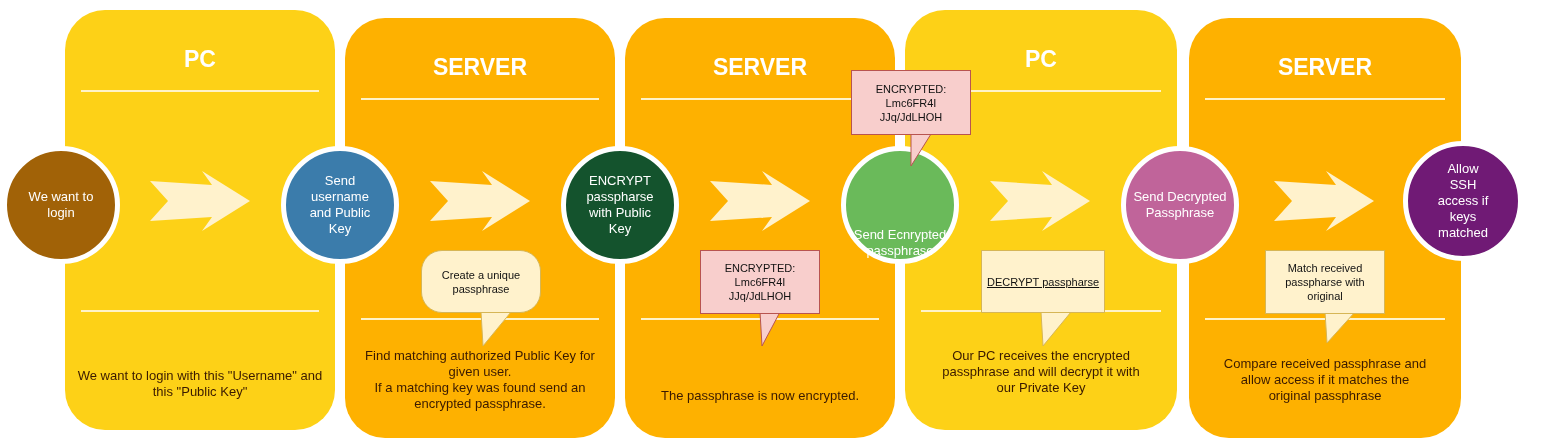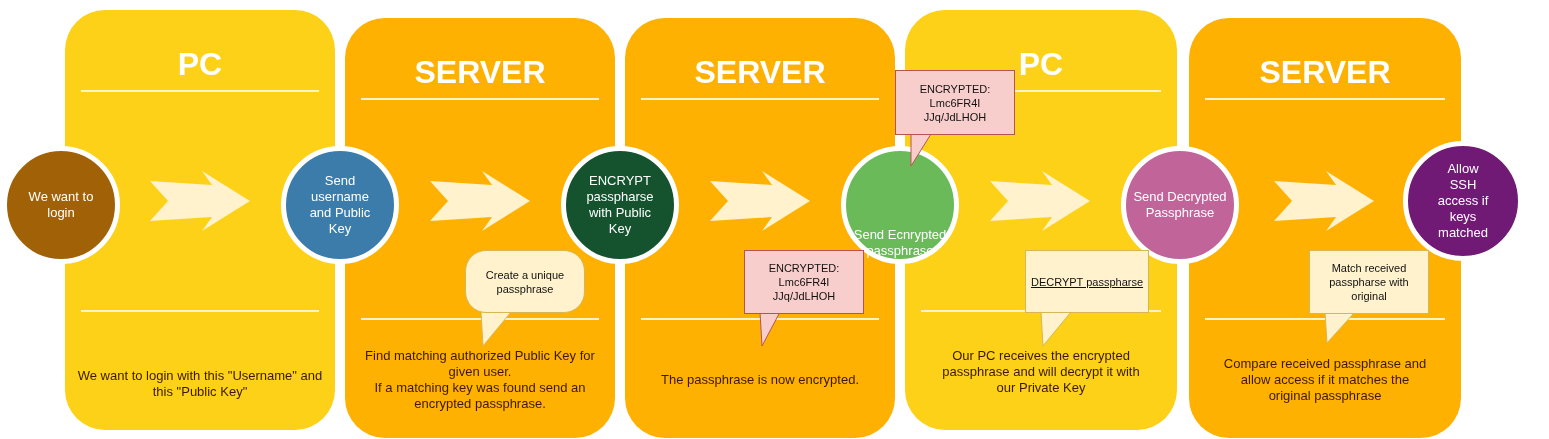--- a/index.html
+++ b/index.html
@@ -2,36 +2,36 @@
 <html><head>
 <meta charset="utf-8">
 <style>
   html, body { margin: 0; padding: 0; background: #ffffff; }
   body { width: 1549px; height: 439px; position: relative; overflow: hidden;
          font-family: "Liberation Sans", sans-serif; }
   .panel { position: absolute; top: 10px; height: 420px; border-radius: 40px; }
   .panel.pc { background: #fdd117; }
   .panel.server { background: #feb100; margin-top: 8px; }
   .panel-title { position: absolute; left: 0; right: 0; top: 36px; text-align: center;
-                 color: #ffffff; font-weight: bold; font-size: 32px; }
+                 color: #ffffff; font-weight: bold; font-size: 23px; }
   .divider { position: absolute; left: 16px; right: 16px; height: 2px; background: #fff3c8; }
   .divider.top { top: 80px; }
   .divider.bottom { top: 300px; }
   .panel-desc { position: absolute; left: 10px; right: 10px; top: 330px; text-align: center;
                 color: #3a1a00; font-size: 13px; line-height: 16px; }
   .circle { position: absolute; width: 108px; height: 108px; border-radius: 50%;
             border: 5px solid #ffffff; box-sizing: content-box;
             display: flex; align-items: center; justify-content: center; text-align: center;
             color: #ffffff; font-size: 13px; line-height: 16px; top: 146px; }
   .circle span { display: block; padding: 0 4px; }
   .arrow { position: absolute; top: 171px; width: 104px; height: 60px; }
   .callout { position: absolute; }
   .callout .box { position: absolute; left: 0; top: 0; box-sizing: border-box;
                   display: flex; align-items: center; justify-content: center;
-                  text-align: center; font-size: 11px; line-height: 14px; color: #111; padding: 4px; margin-left: 44px; }
+                  text-align: center; font-size: 11px; line-height: 14px; color: #111; padding: 4px; }
   .callout.cream .box { background: #fff2cc; border: 1px solid #d6b656; }
   .callout.pink .box { background: #f8cecc; border: 1px solid #b85450; }
   .callout svg { position: absolute; overflow: visible; }
 </style>
 </head>
 <body>
 
 <div class="panel pc" style="left:65px;width:270px;">
   <div class="panel-title">PC</div>
   <div class="divider top"></div>
@@ -42,21 +42,21 @@
   <div class="panel-title">SERVER</div>
   <div class="divider top"></div>
   <div class="divider bottom"></div>
   <div class="panel-desc" style="top:330px;white-space:pre-line;">Find matching authorized Public Key for given user.
 If a matching key was found send an encrypted passphrase.</div>
 </div>
 <div class="panel server" style="left:625px;width:270px;">
   <div class="panel-title">SERVER</div>
   <div class="divider top"></div>
   <div class="divider bottom"></div>
-  <div class="panel-desc" style="top:354px;text-align:center;">The passphrase is now encrypted.</div>
+  <div class="panel-desc" style="top:370px;text-align:center;">The passphrase is now encrypted.</div>
 </div>
 <div class="panel pc" style="left:905px;width:272px;">
   <div class="panel-title">PC</div>
   <div class="divider top"></div>
   <div class="divider bottom"></div>
   <div class="panel-desc" style="top:338px;left:30px;right:30px;">Our PC receives the encrypted passphrase and will decrypt it with our Private Key</div>
 </div>
 <div class="panel server" style="left:1189px;width:272px;">
   <div class="panel-title">SERVER</div>
   <div class="divider top"></div>

